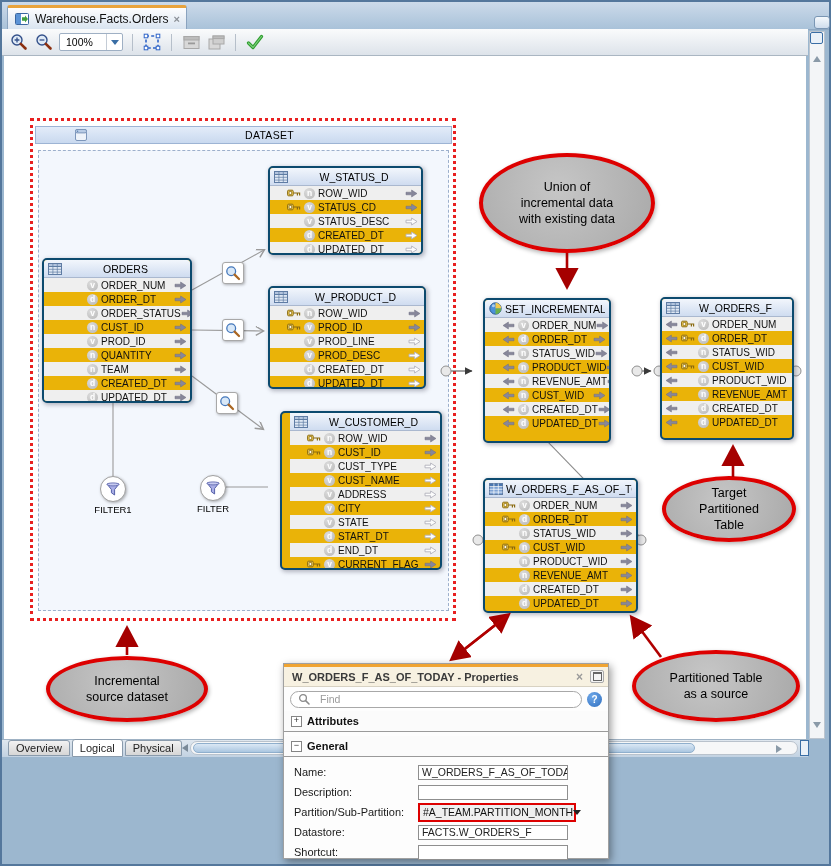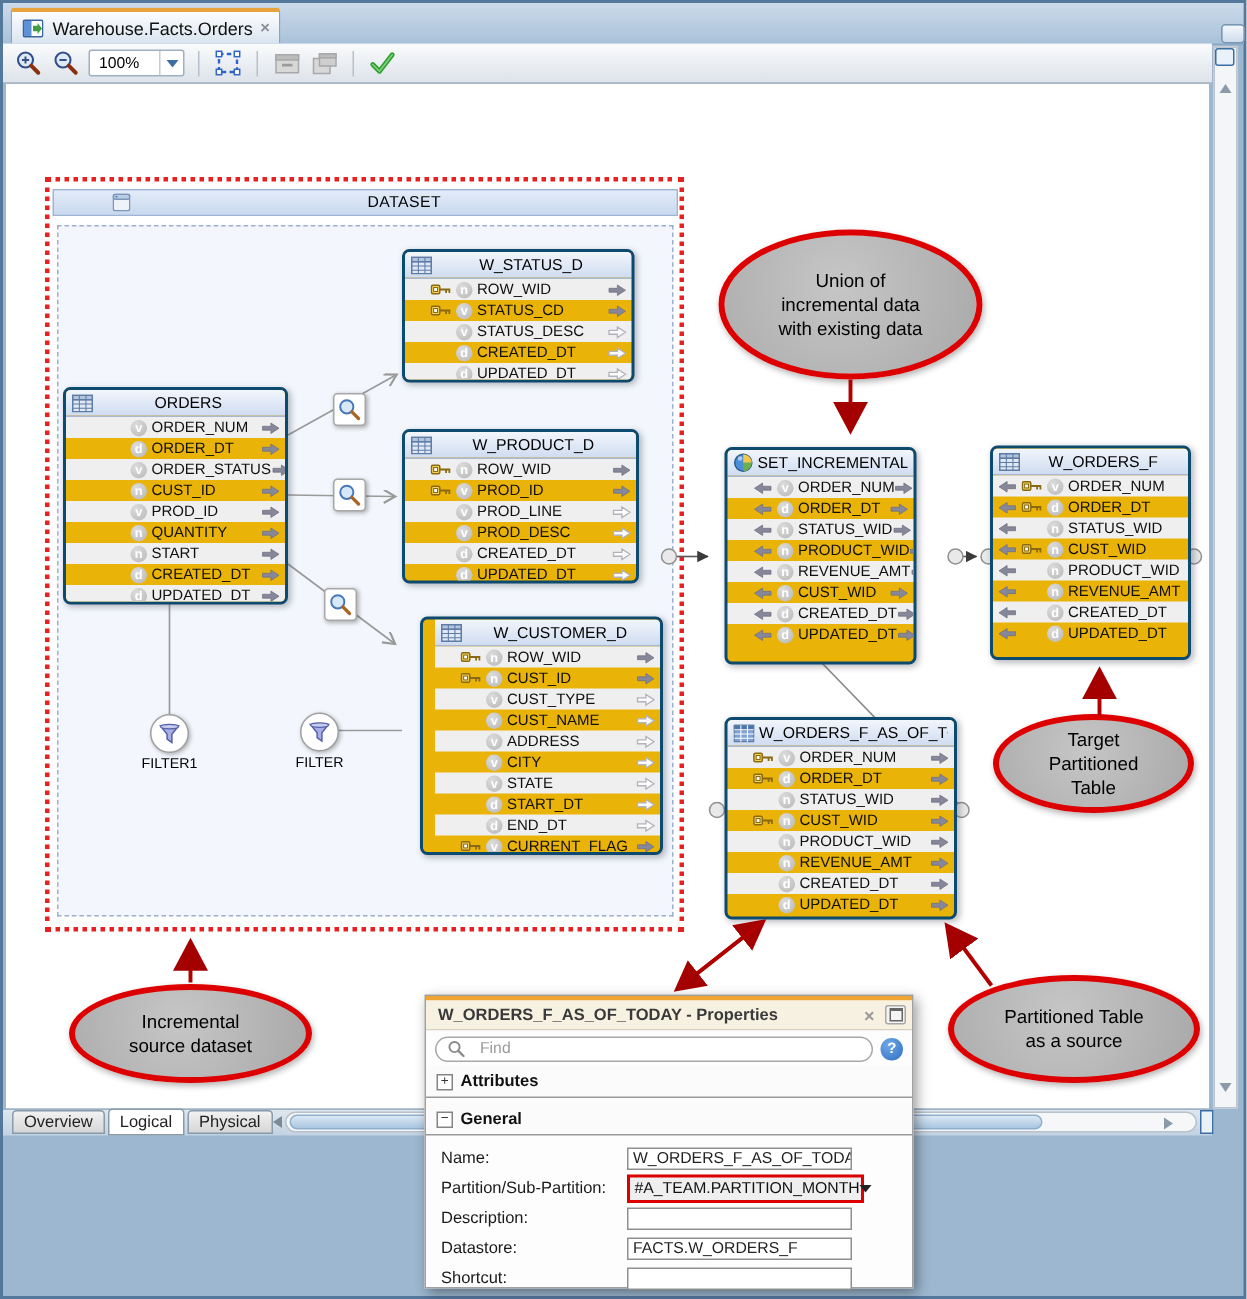--- a/index.html
+++ b/index.html
@@ -297,21 +297,21 @@
           <span class="tc">n</span>
           <span class="fname">QUANTITY</span>
           <span class="rarrow">
             <svg width="13" height="9" viewBox="0 0 13 9">
               <path d="M1 3.2 h5.6 V1 L12 4.5 L6.6 8 V5.8 H1 z" fill="#87879a" stroke="#6f6f80" stroke-width="0.5"></path>
             </svg>
           </span>
         </div>
         <div class="trow alt" style="padding-left: 43px;">
           <span class="tc">n</span>
-          <span class="fname">START</span>
+          <span class="fname">TEAM</span>
           <span class="rarrow">
             <svg width="13" height="9" viewBox="0 0 13 9">
               <path d="M1 3.2 h5.6 V1 L12 4.5 L6.6 8 V5.8 H1 z" fill="#87879a" stroke="#6f6f80" stroke-width="0.5"></path>
             </svg>
           </span>
         </div>
         <div class="trow" style="padding-left: 43px;">
           <span class="tc">d</span>
           <span class="fname">CREATED_DT</span>
           <span class="rarrow">
@@ -1063,31 +1063,31 @@
     <div class="dlg-section gap">
       <span class="pm">−</span>
       <span>General</span>
     </div>
     <div class="dlg-fields" id="dlg-fields">
         <div class="frow">
           <span class="lab">Name:</span>
           <div class="inpbox">W_ORDERS_F_AS_OF_TODAY</div>
         </div>
         <div class="frow">
+          <span class="lab">Description:</span>
+          <div class="inpbox"></div>
+        </div>
+        <div class="frow">
           <span class="lab">Partition/Sub-Partition:</span>
           <div class="combo-red">
             <span>#A_TEAM.PARTITION_MONTH</span>
             <i class="tri"></i>
           </div>
         </div>
         <div class="frow">
-          <span class="lab">Description:</span>
-          <div class="inpbox"></div>
-        </div>
-        <div class="frow">
           <span class="lab">Datastore:</span>
           <div class="inpbox">FACTS.W_ORDERS_F</div>
         </div>
         <div class="frow">
           <span class="lab">Shortcut:</span>
           <div class="inpbox"></div>
         </div>
       </div>
   </div>
 

